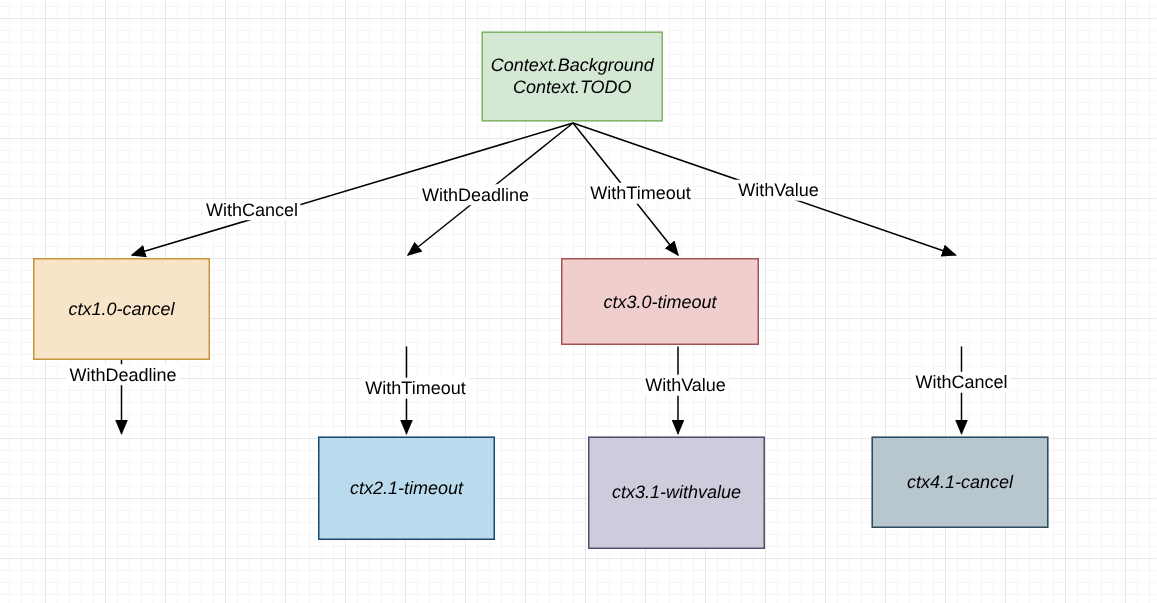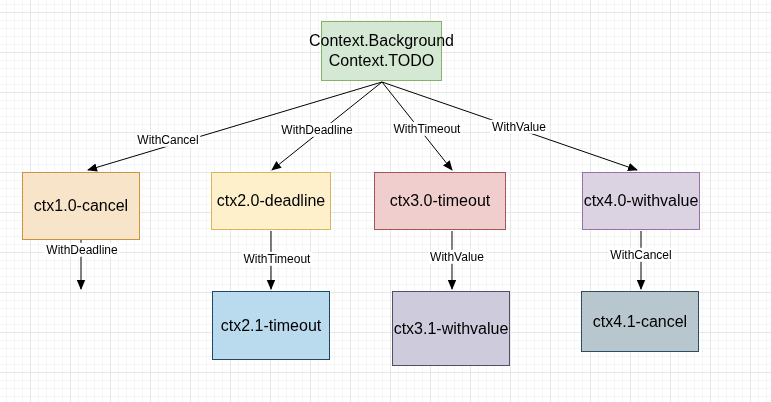--- a/index.html
+++ b/index.html
@@ -29,22 +29,23 @@
   }
   .node {
     position: absolute;
     z-index: 2;
     border: 1px solid #000;
     box-sizing: border-box;
     display: flex;
     align-items: center;
     justify-content: center;
     text-align: center;
-    font-size: 16px;
+    font-size: 12px;
     color: #000;
+    font-style: italic;
   }
   .node-label {
     white-space: pre-line;
     line-height: 1.25;
     pointer-events: none;
   }
   .edge-label {
     position: absolute;
     z-index: 3;
     transform: translate(-50%, -50%);
@@ -81,31 +82,25 @@
 
   <div class="node" style="left:321px;top:21px;width:121px;height:60px;background:#d5e8d4;border-color:#82b366">
     <span class="node-label">Context.Background
 Context.TODO</span>
   </div>
 
   <div class="node" style="left:22px;top:172px;width:118px;height:68px;background:#f8e4c8;border-color:#c9943e">
     <span class="node-label">ctx1.0-cancel</span>
   </div>
 
-  <div class="node" style="left:211px;top:172px;width:120px;height:58px;background:#fdf0cb;border-color:#d6b656">
-    <span class="node-label">ctx2.0-deadline</span>
-  </div>
 
   <div class="node" style="left:374px;top:172px;width:132px;height:58px;background:#f0cecd;border-color:#a65355">
     <span class="node-label">ctx3.0-timeout</span>
   </div>
 
-  <div class="node" style="left:582px;top:172px;width:118px;height:58px;background:#dbd2e2;border-color:#9673a6">
-    <span class="node-label">ctx4.0-withvalue</span>
-  </div>
 
 
   <div class="node" style="left:212px;top:291px;width:118px;height:69px;background:#badbee;border-color:#1f4768">
     <span class="node-label">ctx2.1-timeout</span>
   </div>
 
   <div class="node" style="left:392px;top:291px;width:118px;height:75px;background:#cecbdd;border-color:#504e6b">
     <span class="node-label">ctx3.1-withvalue</span>
   </div>
 

